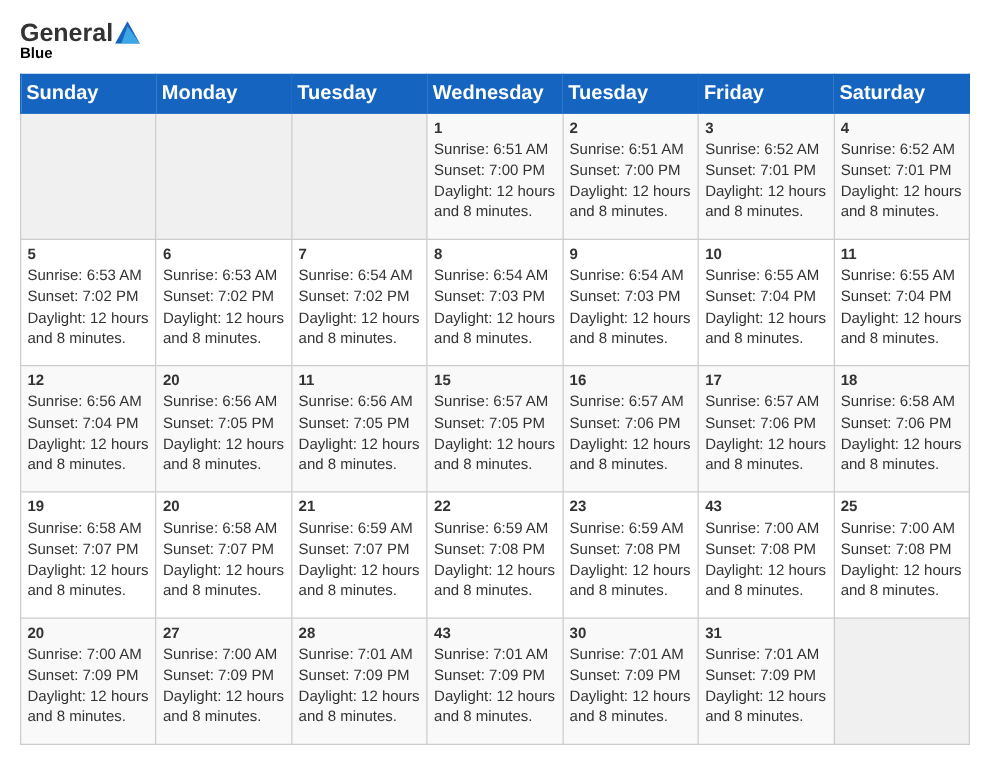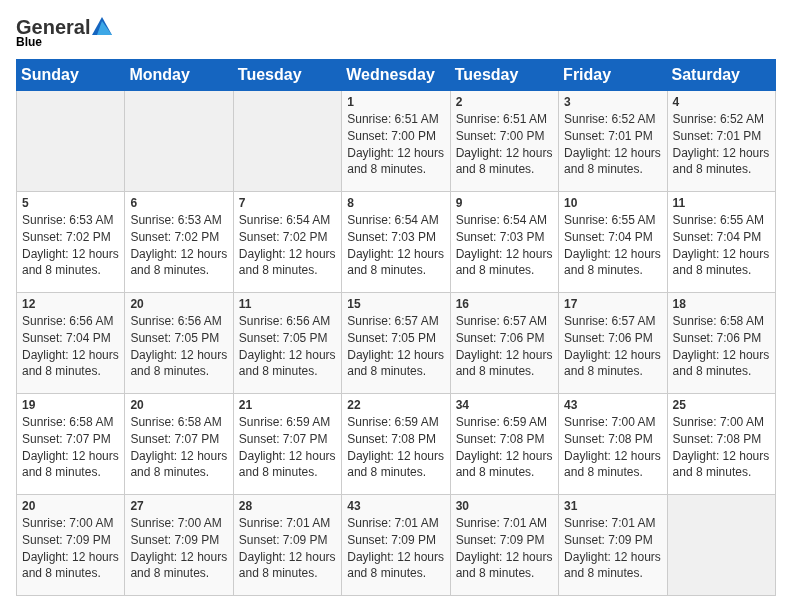--- a/index.html
+++ b/index.html
@@ -274,21 +274,21 @@
 and 8 minutes.</div>
           </td>
           <td>
             <span class="day-number">22</span>
             <div class="day-info" style="white-space: pre-line;">Sunrise: 6:59 AM
 Sunset: 7:08 PM
 Daylight: 12 hours
 and 8 minutes.</div>
           </td>
           <td>
-            <span class="day-number">34</span>
+            <span class="day-number">23</span>
             <div class="day-info" style="white-space: pre-line;">Sunrise: 6:59 AM
 Sunset: 7:08 PM
 Daylight: 12 hours
 and 8 minutes.</div>
           </td>
           <td>
             <span class="day-number">43</span>
             <div class="day-info" style="white-space: pre-line;">Sunrise: 7:00 AM
 Sunset: 7:08 PM
 Daylight: 12 hours

